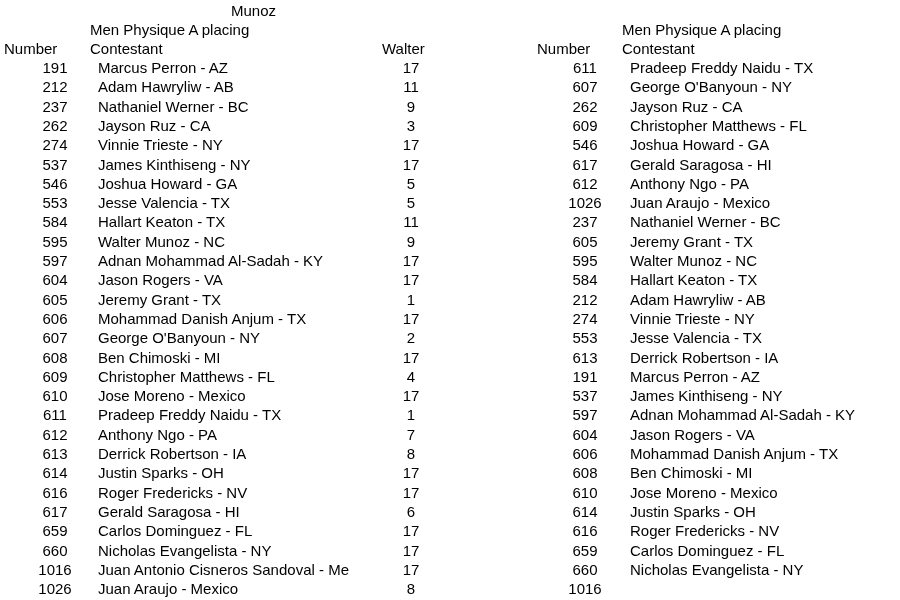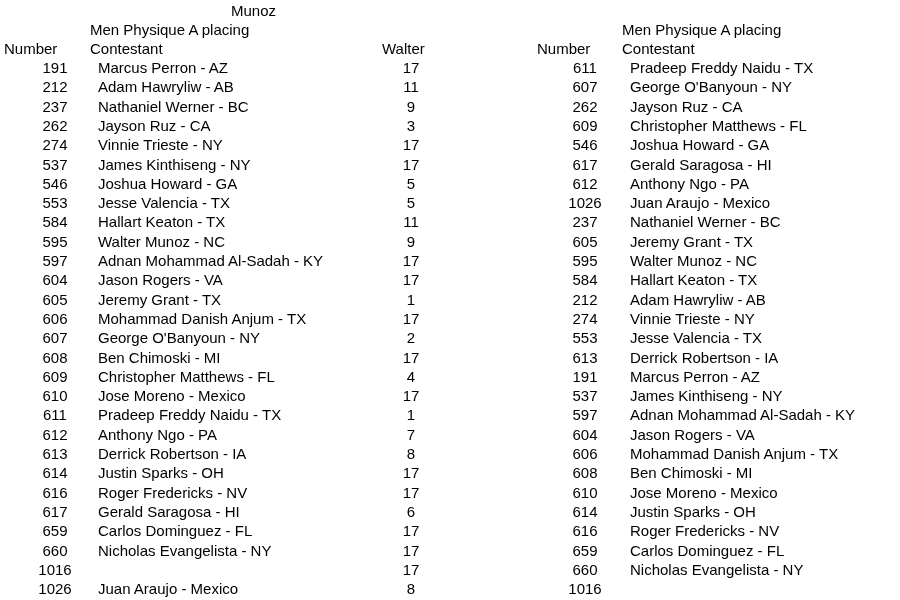--- a/index.html
+++ b/index.html
@@ -151,20 +151,21 @@
          <div class="cell" style="left:90px;width:268px;top:0">Carlos Dominguez - FL</div>
          <div class="cell num" style="left:380px;width:46px;top:0">17</div>
        </div>
       <div class="row" style="top:541px">
          <div class="cell num" style="left:20px;width:54px;top:0">660</div>
          <div class="cell" style="left:90px;width:268px;top:0">Nicholas Evangelista - NY</div>
          <div class="cell num" style="left:380px;width:46px;top:0">17</div>
        </div>
       <div class="row" style="top:560px">
          <div class="cell num" style="left:20px;width:54px;top:0">1016</div>
+         <div class="cell" style="left:90px;width:268px;top:0">Juan Antonio Cisneros Sandoval - Me</div>
          <div class="cell num" style="left:380px;width:46px;top:0">17</div>
        </div>
       <div class="row" style="top:579px">
          <div class="cell num" style="left:20px;width:54px;top:0">1026</div>
          <div class="cell" style="left:90px;width:268px;top:0">Juan Araujo - Mexico</div>
          <div class="cell num" style="left:380px;width:46px;top:0">8</div>
        </div>
     </div>
   <div id="right-rows">
       <div class="row" style="top:58px">

